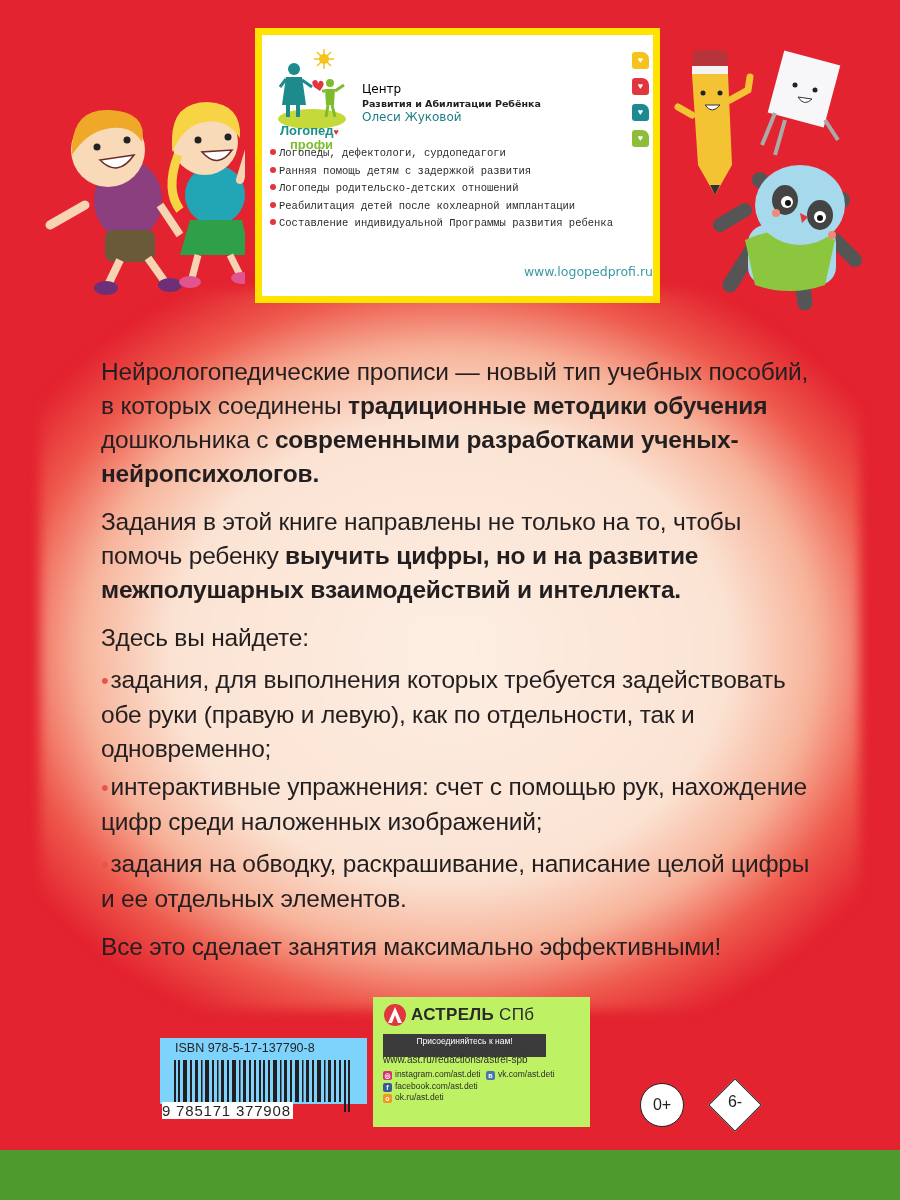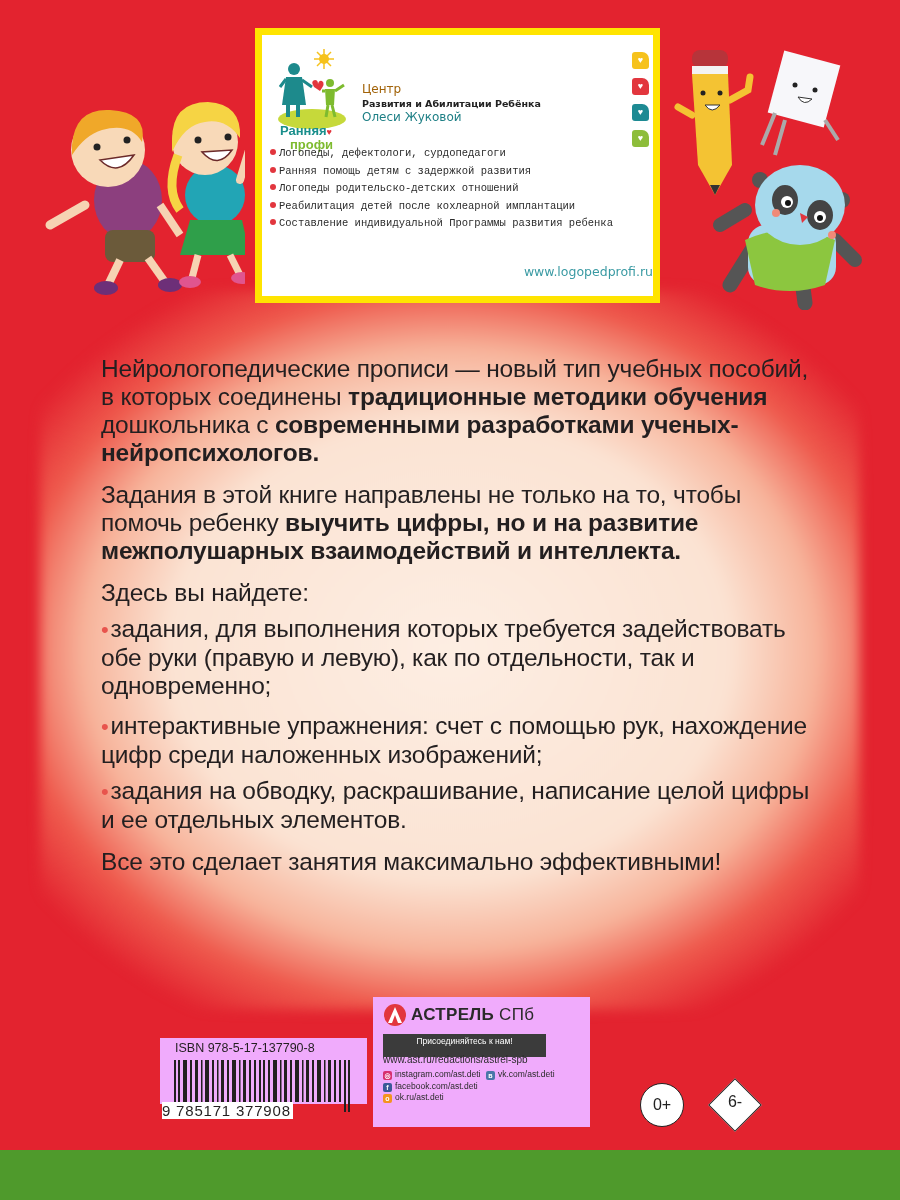--- a/index.html
+++ b/index.html
@@ -23,48 +23,48 @@
 
   
   .info-card {
     position: absolute; left: 255px; top: 28px; width: 405px; height: 275px;
     background: #ffffff; border: 7px solid #ffe400;
   }
   .logo { position: absolute; left: 10px; top: 12px; width: 80px; height: 88px; }
   .logo-word-1 { position: absolute; left: 18px; top: 88px; font-size: 13px; font-weight: bold; color: #1a8f8c; white-space: nowrap; }
   .logo-heart { color: #e2363e; font-size: 9px; }
   .logo-word-2 { position: absolute; left: 28px; top: 102px; font-size: 13px; font-weight: bold; color: #7ebb2f; white-space: nowrap; }
-  .center-title { position: absolute; left: 100px; top: 47px; font-family: "DejaVu Sans", sans-serif; font-size: 12px; color: #a16207; }
+  .center-title { position: absolute; left: 100px; top: 47px; font-family: "DejaVu Sans", sans-serif; font-size: 12px; color: #000000; }
   .center-sub { position: absolute; left: 100px; top: 63px; font-family: "DejaVu Sans", sans-serif; font-size: 9.5px; font-weight: bold; color: #222; white-space: nowrap; }
   .center-name { position: absolute; left: 100px; top: 75px; font-family: "DejaVu Sans", sans-serif; font-size: 12px; color: #1d7f85; }
   .hearts { position: absolute; right: 4px; top: 17px; display: flex; flex-direction: column; gap: 9px; }
   .heart-tile { width: 17px; height: 17px; border-radius: 3px 7px 3px 3px; display: flex; align-items: center; justify-content: center; color: #fff; font-size: 9px; line-height: 1; }
   .services { position: absolute; left: 8px; top: 110px; width: 385px; list-style: none; }
   .services li { font-family: Liberation Mono, monospace; font-size: 10.5px; color: #2b2b2b; line-height: 17.5px; }
   .services .dot { display: inline-block; width: 6px; height: 6px; border-radius: 50%; background: #e2363e; margin-right: 3px; vertical-align: 1px; }
   .site { position: absolute; left: 0; right: 0; top: 229px; text-align: right; font-family: "DejaVu Sans", sans-serif; font-size: 12.5px; color: #3a9aa3; }
 
   
-  .main-text { position: absolute; left: 101px; top: 355px; width: 720px; font-size: 24.5px; line-height: 28px; color: #231f20; letter-spacing: -0.2px; }
+  .main-text { position: absolute; left: 101px; top: 355px; width: 720px; font-size: 24.5px; line-height: 34px; color: #231f20; letter-spacing: -0.2px; }
   .main-text p { margin-bottom: 14px; }
   .main-text b { font-weight: bold; }
   .bullet { color: #e8544d; font-size: 22px; margin-right: 2px; }
 
   
   .kids { position: absolute; left: 30px; top: 60px; width: 215px; height: 235px; }
   .buddies { position: absolute; left: 670px; top: 35px; width: 200px; height: 275px; }
 
   
-  .barcode-box { position: absolute; left: 160px; top: 1038px; width: 207px; height: 66px; background: #f0abfc; }
+  .barcode-box { position: absolute; left: 160px; top: 1038px; width: 207px; height: 66px; background: #7dd3fc; }
   .isbn { position: absolute; left: 15px; top: 3px; font-size: 12.5px; color: #231f20; white-space: nowrap; }
   .bars { position: absolute; left: 12px; top: 22px; width: 180px; height: 52px; }
   .ean { position: absolute; left: 2px; top: 64px; font-size: 15px; color: #231f20; letter-spacing: 0.8px; background: #fff; padding-right: 2px; white-space: nowrap; }
 
   
-  .publisher { position: absolute; left: 373px; top: 997px; width: 217px; height: 130px; background: #f0abfc; }
+  .publisher { position: absolute; left: 373px; top: 997px; width: 217px; height: 130px; background: #bef264; }
   .pub-logo { position: absolute; left: 10px; top: 6px; width: 24px; height: 24px; }
   .pub-name { position: absolute; left: 38px; top: 8px; font-size: 17px; font-weight: bold; color: #2a2a2a; letter-spacing: 0.3px; white-space: nowrap; }
   .pub-name .spb { font-weight: normal; }
   .join-bar { position: absolute; left: 10px; top: 37px; width: 163px; height: 23px; background: #3b3b3b; color: #fff; font-size: 8.5px; text-align: center; line-height: 15px; }
   .pub-url { position: absolute; left: 10px; top: 57px; font-size: 10px; color: #2a2a2a; white-space: nowrap; }
   .social { position: absolute; left: 10px; top: 72px; width: 200px; font-size: 8.5px; color: #2a2a2a; line-height: 11.5px; }
   .soc-ico { display: inline-block; width: 9px; height: 9px; border-radius: 2px; color: #fff; font-size: 7px; line-height: 9px; text-align: center; vertical-align: -1px; margin-right: 3px; font-weight: bold; }
 
   
   .age-circle { position: absolute; left: 640px; top: 1083px; width: 44px; height: 44px; border-radius: 50%; background: #fff; border: 1.5px solid #222; font-size: 16px; text-align: center; line-height: 41px; color: #222; }
@@ -170,21 +170,21 @@
       <circle cx="22" cy="22" r="6" fill="#1d8a8c"></circle>
       <path d="M14 30 L30 30 L34 58 L10 58 Z" fill="#1d8a8c"></path>
       <path d="M16 58 L16 70 M26 58 L26 70" stroke="#1d8a8c" stroke-width="4"></path>
       <path d="M8 40 L14 32 M30 33 L40 40" stroke="#1d8a8c" stroke-width="3"></path>
       <path d="M42 40 Q38 34 43 33 Q46 33 46 37 Q47 33 50 34 Q54 36 48 44 Z" fill="#e2363e"></path>
       <circle cx="58" cy="36" r="4" fill="#7ebb2f"></circle>
       <path d="M53 42 L63 42 L62 58 L54 58 Z" fill="#7ebb2f"></path>
       <path d="M56 58 L54 70 M60 58 L63 70" stroke="#7ebb2f" stroke-width="3"></path>
       <path d="M50 44 L53 44 M63 44 L72 38" stroke="#7ebb2f" stroke-width="3"></path>
     </svg>
-    <div class="logo-word-1"><span>Ранняя</span><span class="logo-heart">♥</span></div>
+    <div class="logo-word-1"><span>Логопед</span><span class="logo-heart">♥</span></div>
     <div class="logo-word-2">профи</div>
 
     <div class="center-title">Центр</div>
     <div class="center-sub">Развития и Абилитации Ребёнка</div>
     <div class="center-name">Олеси Жуковой</div>
 
     <div class="hearts">
       <div class="heart-tile" style="background:#f6c21c">♥</div>
       <div class="heart-tile" style="background:#e2363e">♥</div>
       <div class="heart-tile" style="background:#1d8a93">♥</div>
@@ -202,21 +202,21 @@
   </div>
 
   <div class="main-text">
     <p>
       <span>Нейрологопедические прописи — новый тип учебных пособий, в которых соединены </span><b>традиционные методики обучения</b><span> дошкольника с </span><b>современными разработками ученых-нейропсихологов.</b>
     </p>
     <p>
       <span>Задания в этой книге направлены не только на то, чтобы помочь ребенку </span><b>выучить цифры, но и на развитие межполушарных взаимодействий и интеллекта.</b>
     </p>
     <p style="margin-bottom:8px">Здесь вы найдете:</p>
-    <p style="margin-bottom:12px"><span class="bullet">•</span><span>задания, для выполнения которых требуется задействовать обе руки (правую и левую), как по отдельности, так и одновременно;</span></p>
+    <p style="margin-bottom:4px"><span class="bullet">•</span><span>задания, для выполнения которых требуется задействовать обе руки (правую и левую), как по отдельности, так и одновременно;</span></p>
     <p style="margin-bottom:8px"><span class="bullet">•</span><span>интерактивные упражнения: счет с помощью рук, нахождение цифр среди наложенных изображений;</span></p>
     <p><span class="bullet">•</span><span>задания на обводку, раскрашивание, написание целой цифры и ее отдельных элементов.</span></p>
     <p>Все это сделает занятия максимально эффективными!</p>
   </div>
 
   <div class="barcode-box">
     <div class="isbn">ISBN 978-5-17-137790-8</div>
     <svg class="bars" viewBox="0 0 180 52" preserveAspectRatio="none">
       <g fill="#231f20">
         <rect x="2" y="0" width="2" height="52"></rect>

